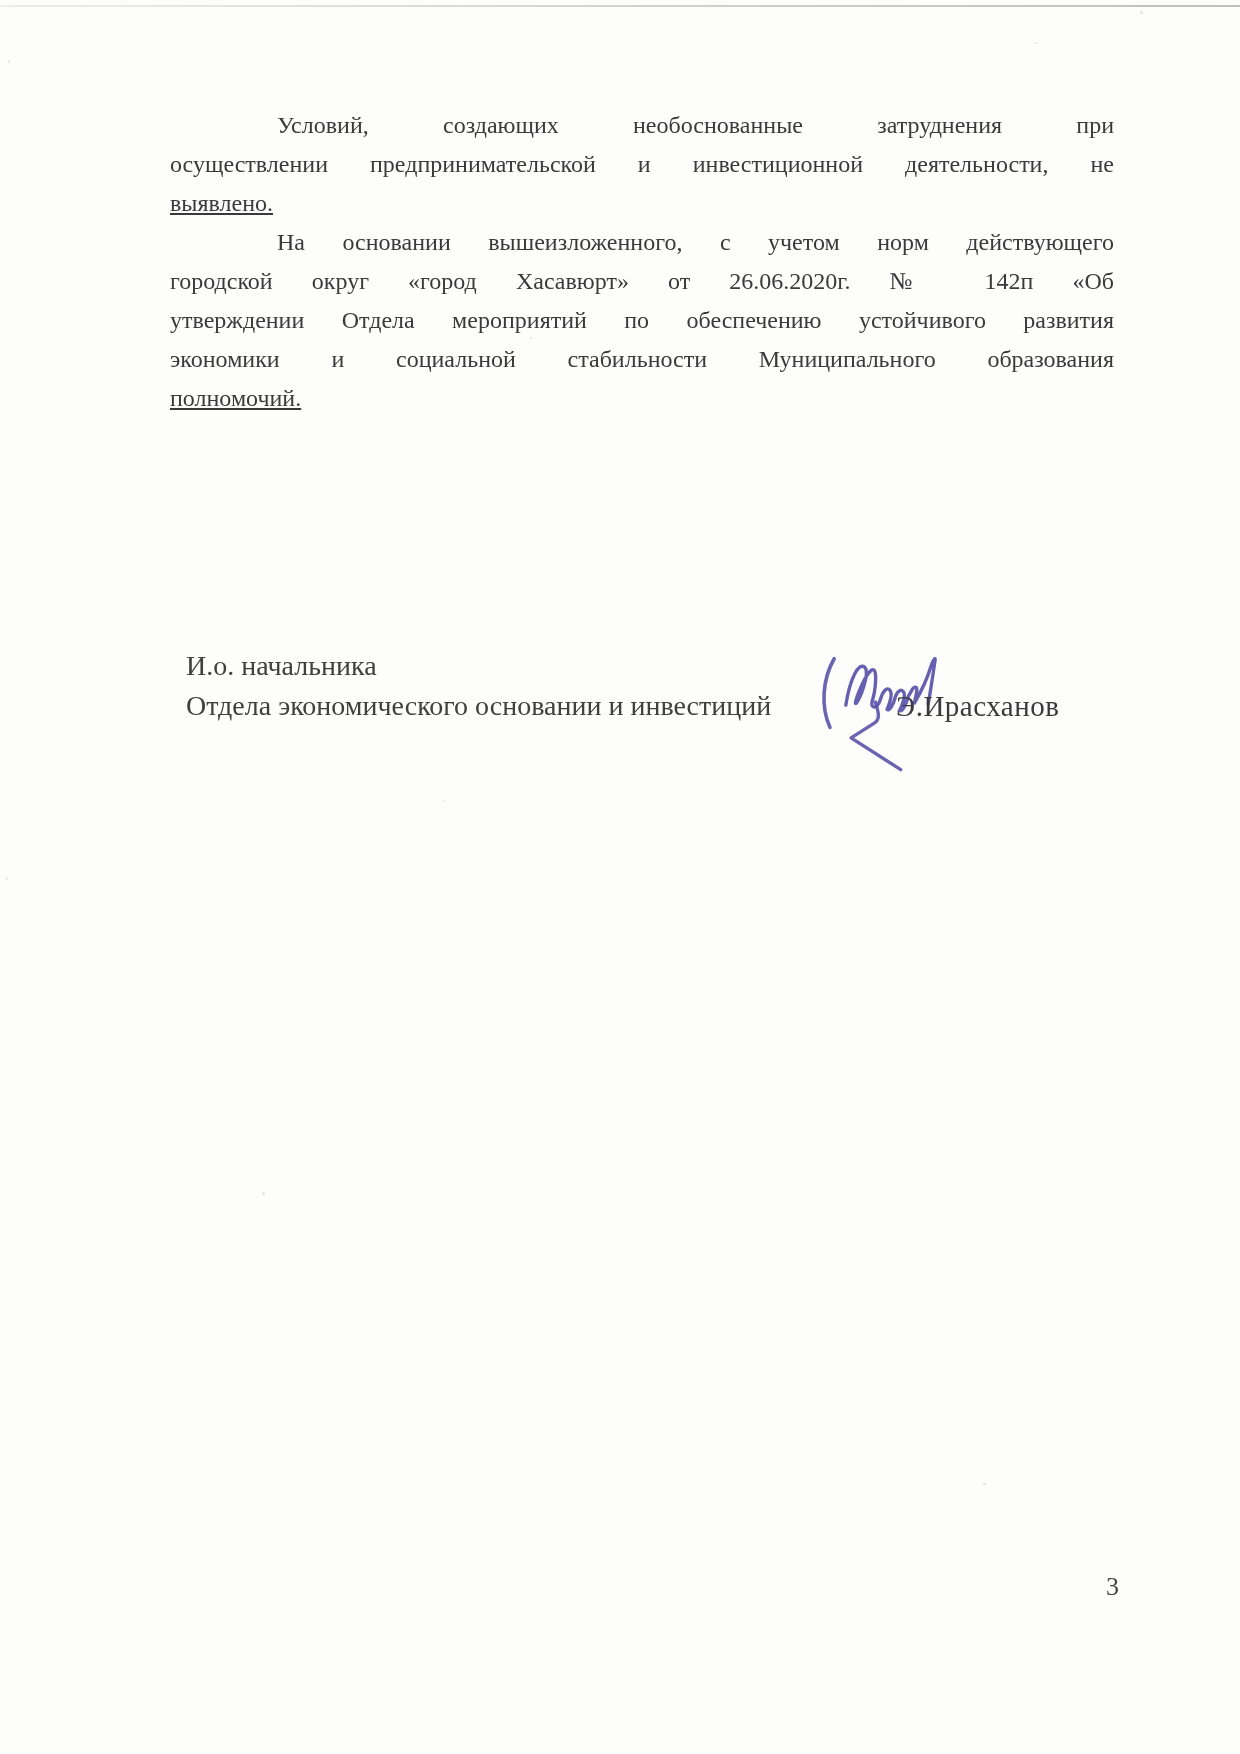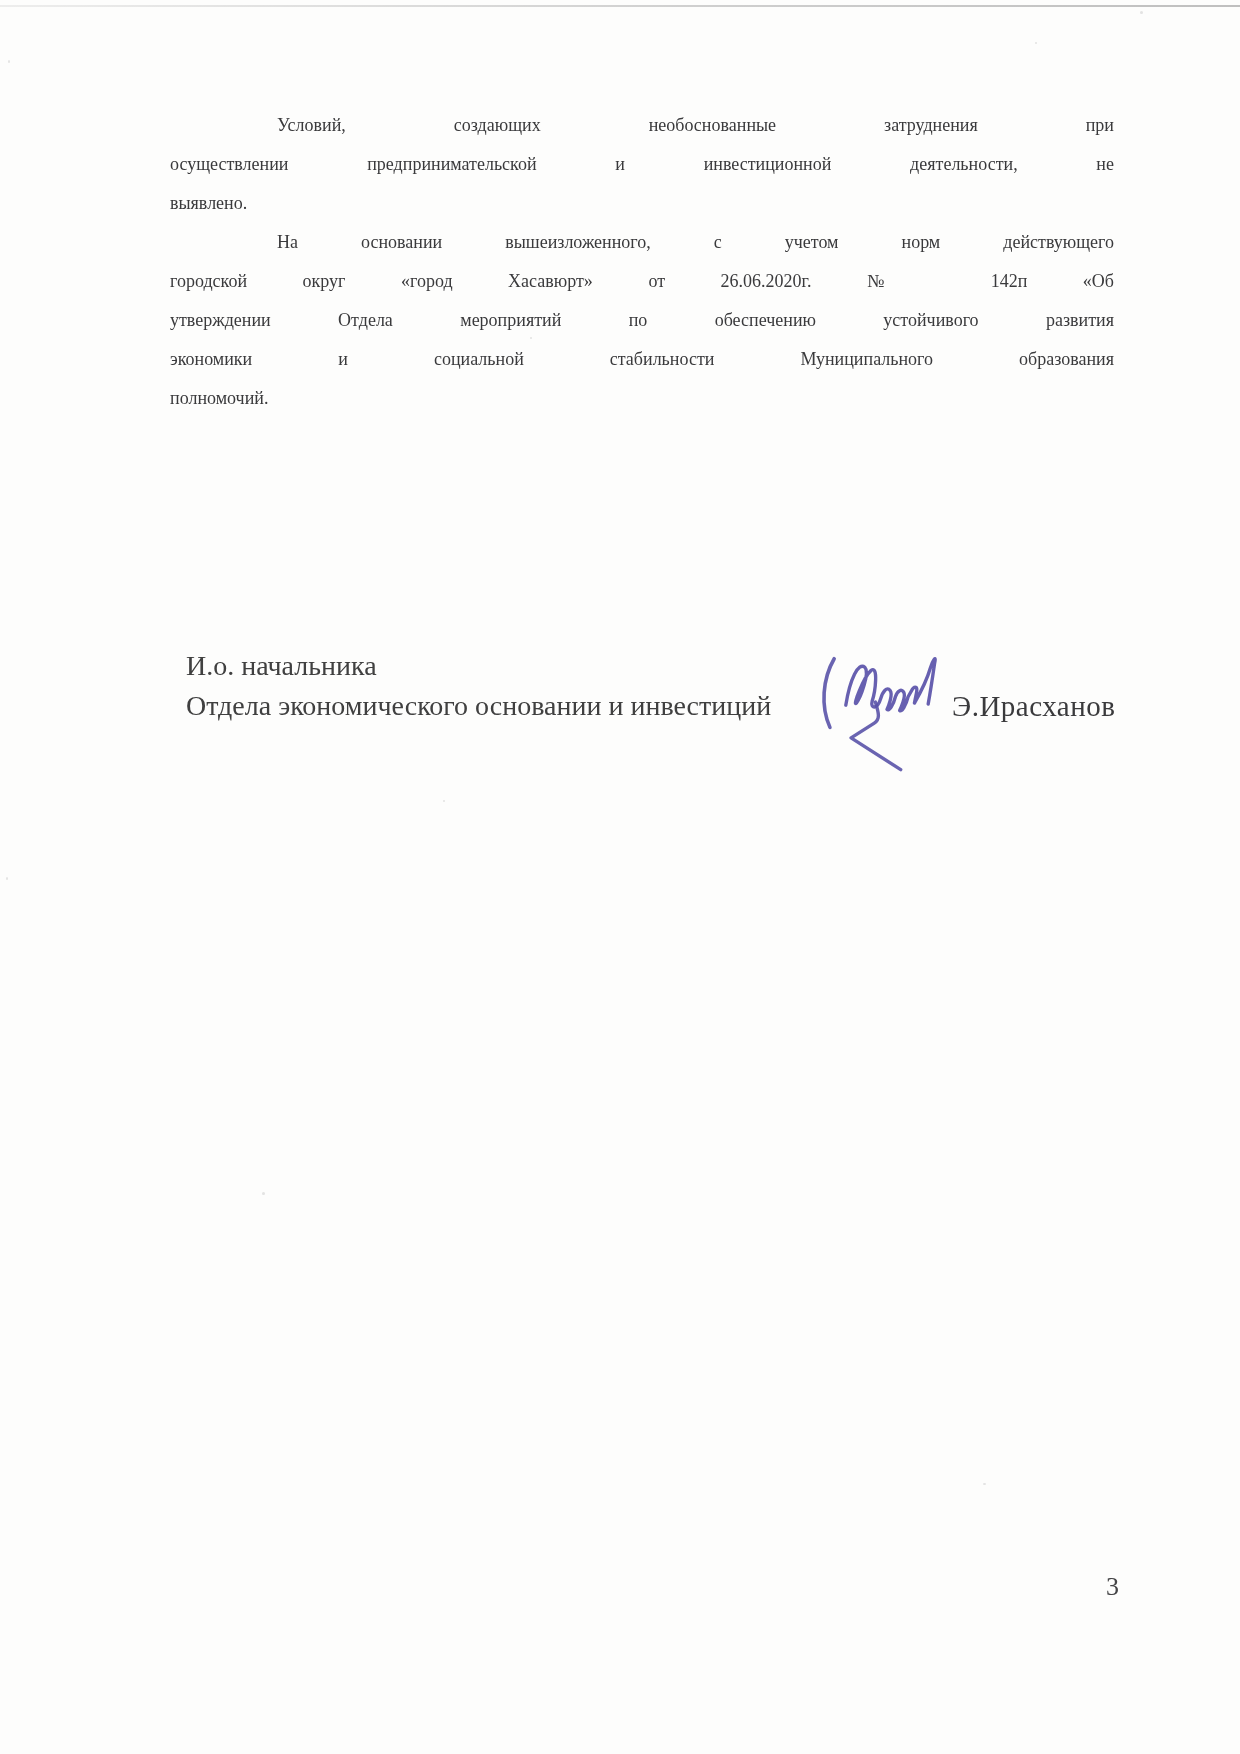--- a/index.html
+++ b/index.html
@@ -13,38 +13,38 @@
     position: absolute; inset: 0;
     background: #fdfdfc;
   }
   
   .scan-edge-top {
     position: absolute; left: 0; top: 5px; width: 100%; height: 2px;
     background: linear-gradient(to right, rgba(190,190,190,.25), rgba(170,170,170,.55) 55%, rgba(150,150,150,.6));
   }
   .body-text {
     position: absolute; left: 170px; top: 106px; width: 944px;
-    font-size: 18px; line-height: 39px; color: #3a3a3c;
+    font-size: 24px; line-height: 39px; color: #3a3a3c;
     text-rendering: optimizeLegibility;
   }
   .line {
     height: 39px; white-space: nowrap;
     text-align: justify; text-align-last: justify; text-justify: inter-word;
   }
   .line.indent { text-indent: 107px; }
-  .line.last { text-align: center; text-align-last: left; }
+  .line.last { text-align: center; text-align-last: left; text-decoration: underline; }
   .sig-block {
     position: absolute; left: 186px; top: 646px;
     font-size: 28px; line-height: 40px; color: #404040;
   }
   .sig-ink {
     position: absolute; left: 815px; top: 645px; width: 145px; height: 132px;
   }
   .sig-name {
-    position: absolute; left: 952px; top: 690px;
+    position: absolute; left: 896px; top: 690px;
     font-size: 29px; color: #3a3a3c; letter-spacing: .5px;
   }
   .page-number {
     position: absolute; left: 1106px; top: 1572px;
     font-size: 26px; color: #454547;
   }
   .speck {
     position: absolute; border-radius: 50%;
     background: #c9c9c9; opacity: .5;
   }

